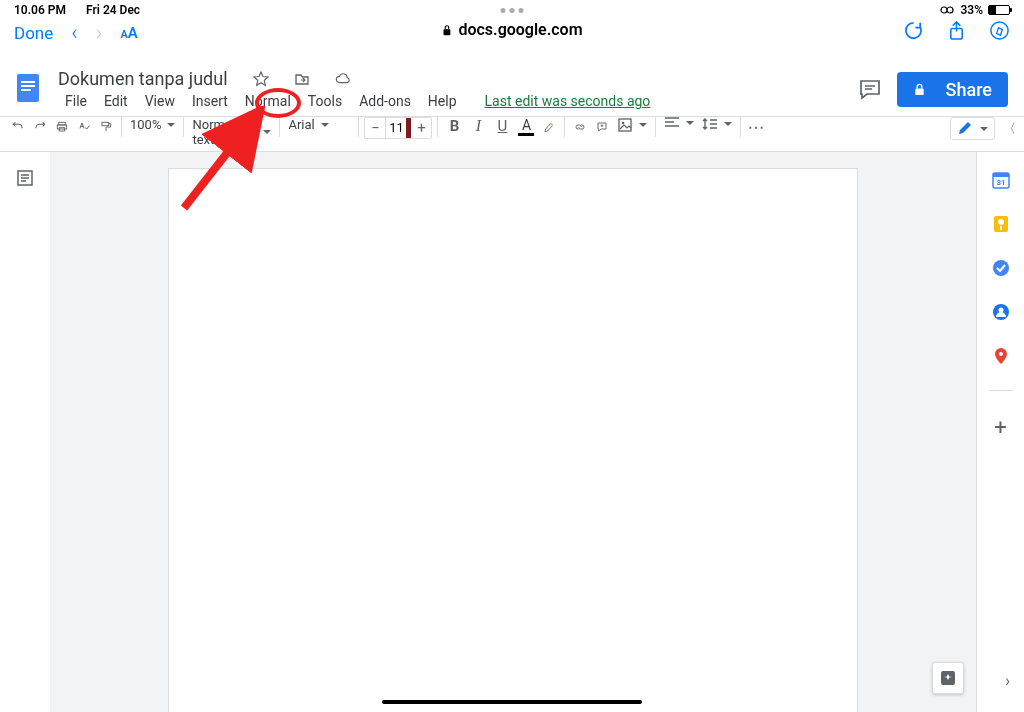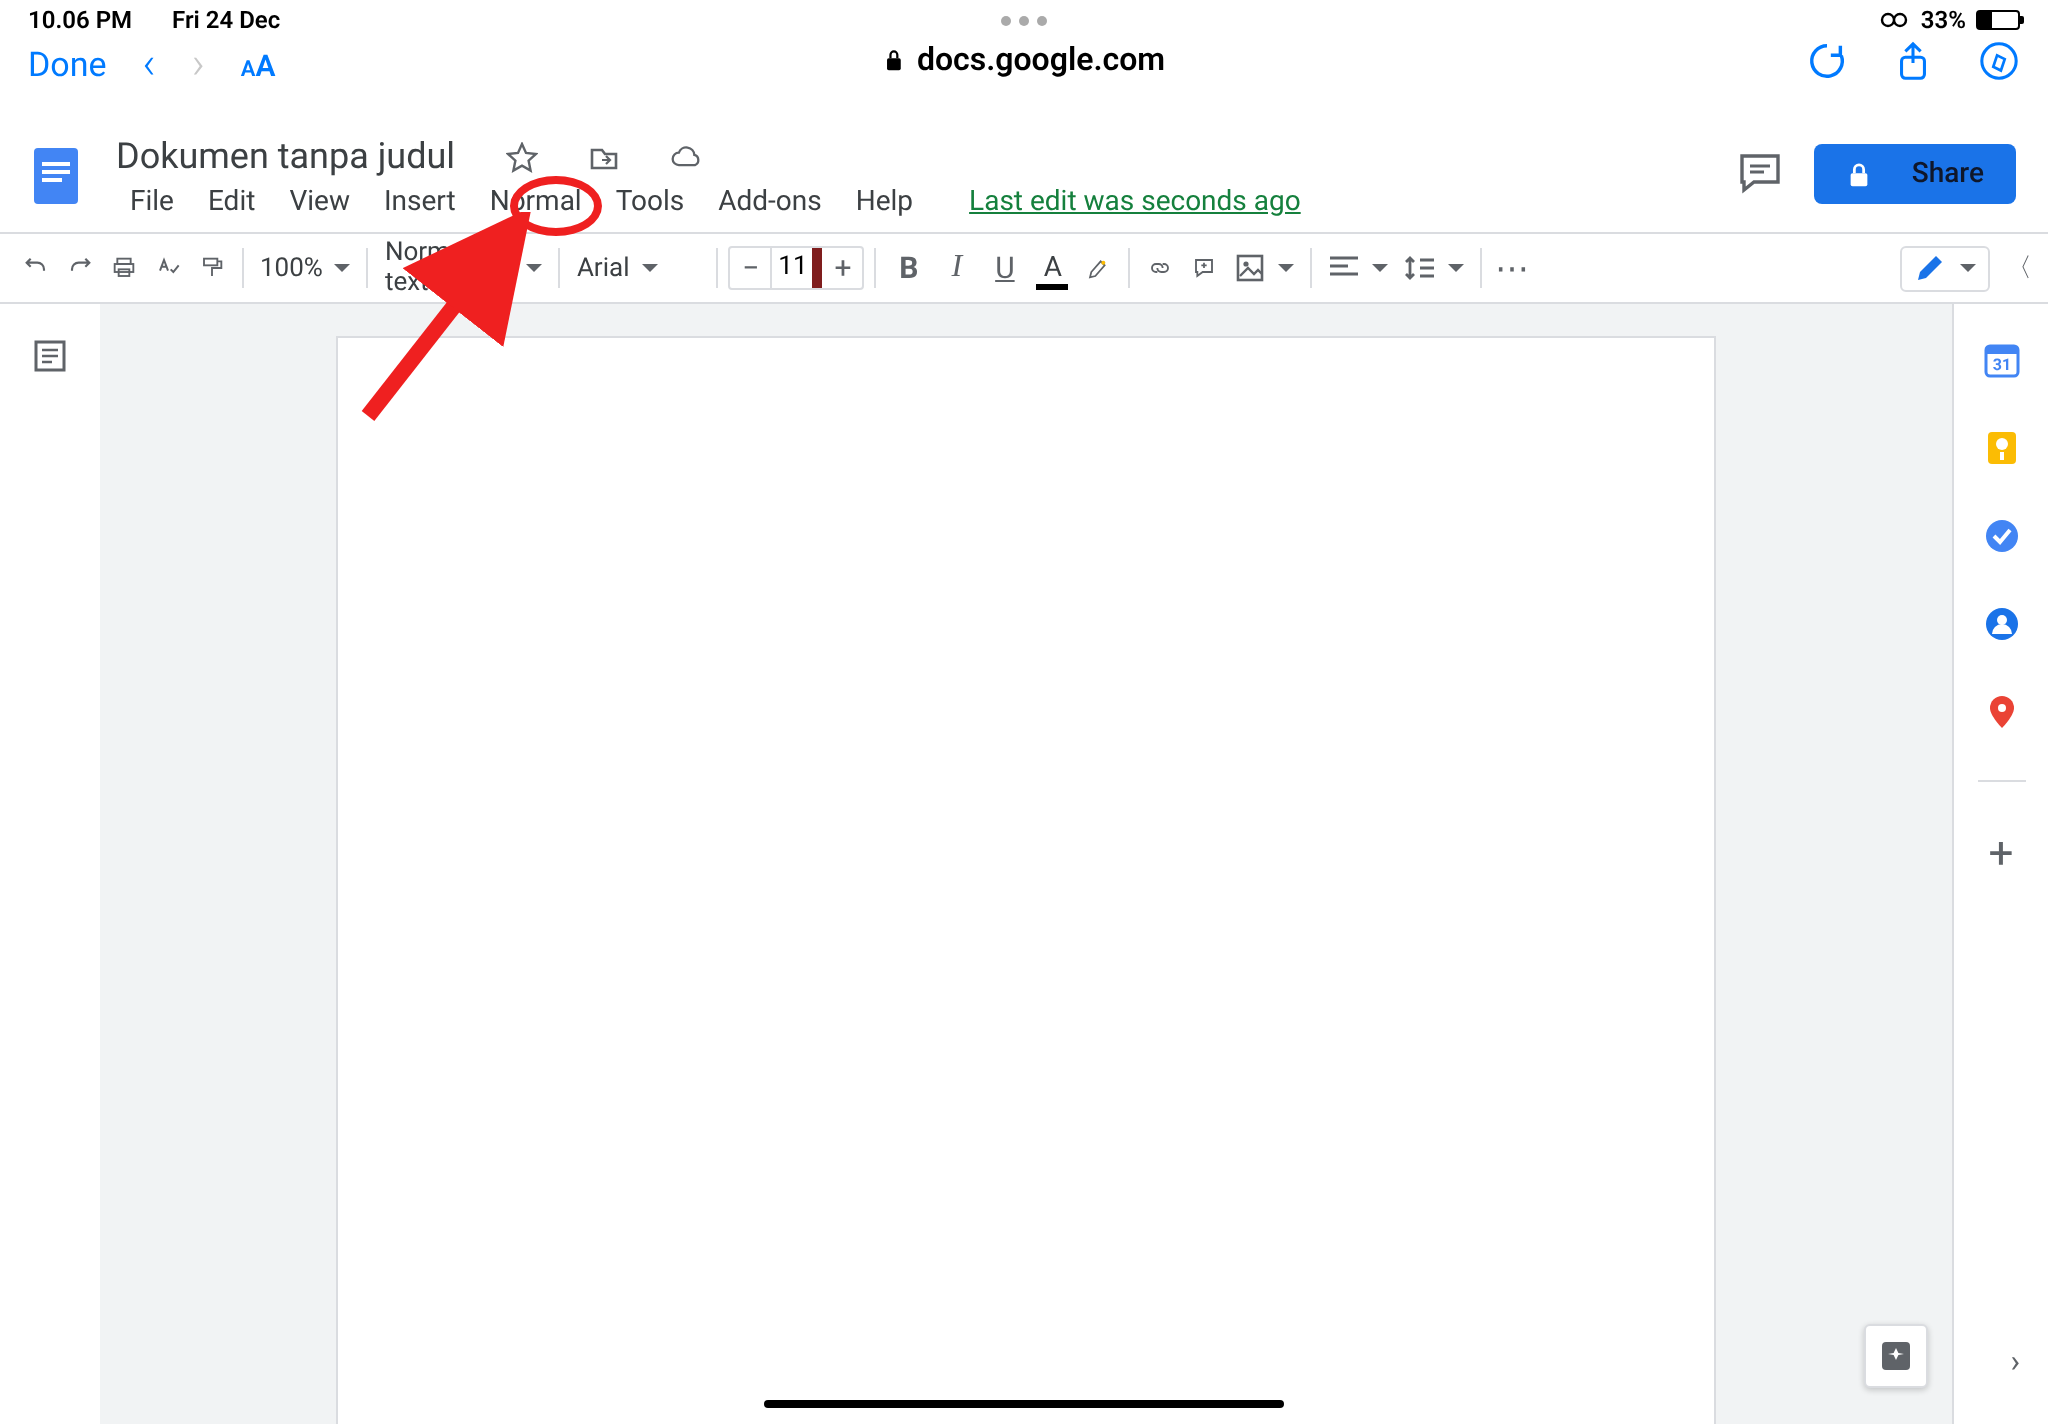--- a/index.html
+++ b/index.html
@@ -27,23 +27,23 @@
 .docs-logo { width:36px; height:36px; margin-right:12px; margin-top:2px; }
 .docs-center { flex:1; }
 .title-line { display:flex; align-items:center; gap:25px; }
 .doc-title { font-size:18px; color:#3c4043; letter-spacing:0; }
 .title-icn { width:16px; height:16px; color:#5f6368; }
 .menu-line { display:flex; gap:3px; margin-top:2px; font-size:14px; color:#3c4043; }
 .menu-item { padding:2px 7px; border-radius:3px; position:relative; }
 .last-edit { color:#15803d; text-decoration:underline; margin-left:18px; padding:2px 0; font-size:14px; }
 .docs-right { display:flex; align-items:center; gap:14px; margin-top:4px; }
 .comment-btn { width:26px; height:26px; color:#5f6368; }
-.share-btn { background:#1a73e8; color:#0f172a; padding:7px 16px; border-radius:4px; font-size:14px; font-weight:500; display:flex; align-items:center; gap:20px; }
+.share-btn { background:#1a73e8; color:#ffffff; padding:7px 16px; border-radius:4px; font-size:18px; font-weight:500; display:flex; align-items:center; gap:20px; }
 .share-lock { width:13px; height:13px; fill:#fff; }
-.toolbar { height:36px; border-top:1px solid #dadce0; border-bottom:1px solid #dadce0; display:flex; align-items:center; padding:0 8px; gap:2px; position:relative; }
+.toolbar { height:36px; border-top:1px solid #dadce0; border-bottom:1px solid #dadce0; display:flex; align-items:flex-start; padding:0 8px; gap:2px; position:relative; }
 .tb-icn { width:20px; height:20px; color:#5f6368; padding:0 4px; display:flex; align-items:center; justify-content:center; }
 .tb-sep { width:1px; height:20px; background:#dadce0; margin:0 3px; }
 .tb-dd { display:flex; align-items:center; font-size:13px; color:#3c4043; padding:0 3px; gap:2px; }
 .tb-tri { width:0; height:0; border-left:4px solid transparent; border-right:4px solid transparent; border-top:4px solid #5f6368; margin-left:4px; }
 .fs-box { display:flex; align-items:center; border:1px solid #dadce0; border-radius:2px; height:22px; }
 .fs-btn { width:20px; text-align:center; font-size:15px; color:#5f6368; }
 .fs-val { width:26px; text-align:center; font-size:13px; border-left:1px solid #dadce0; border-right:5px solid #7f1d1d; height:100%; line-height:20px; }
 .tb-bold { font-weight:700; font-size:15px; color:#5f6368; width:22px; text-align:center; }
 .tb-italic { font-style:italic; font-family:serif; font-size:16px; color:#5f6368; width:22px; text-align:center; }
 .tb-under { text-decoration:underline; font-size:15px; color:#5f6368; width:22px; text-align:center; }

